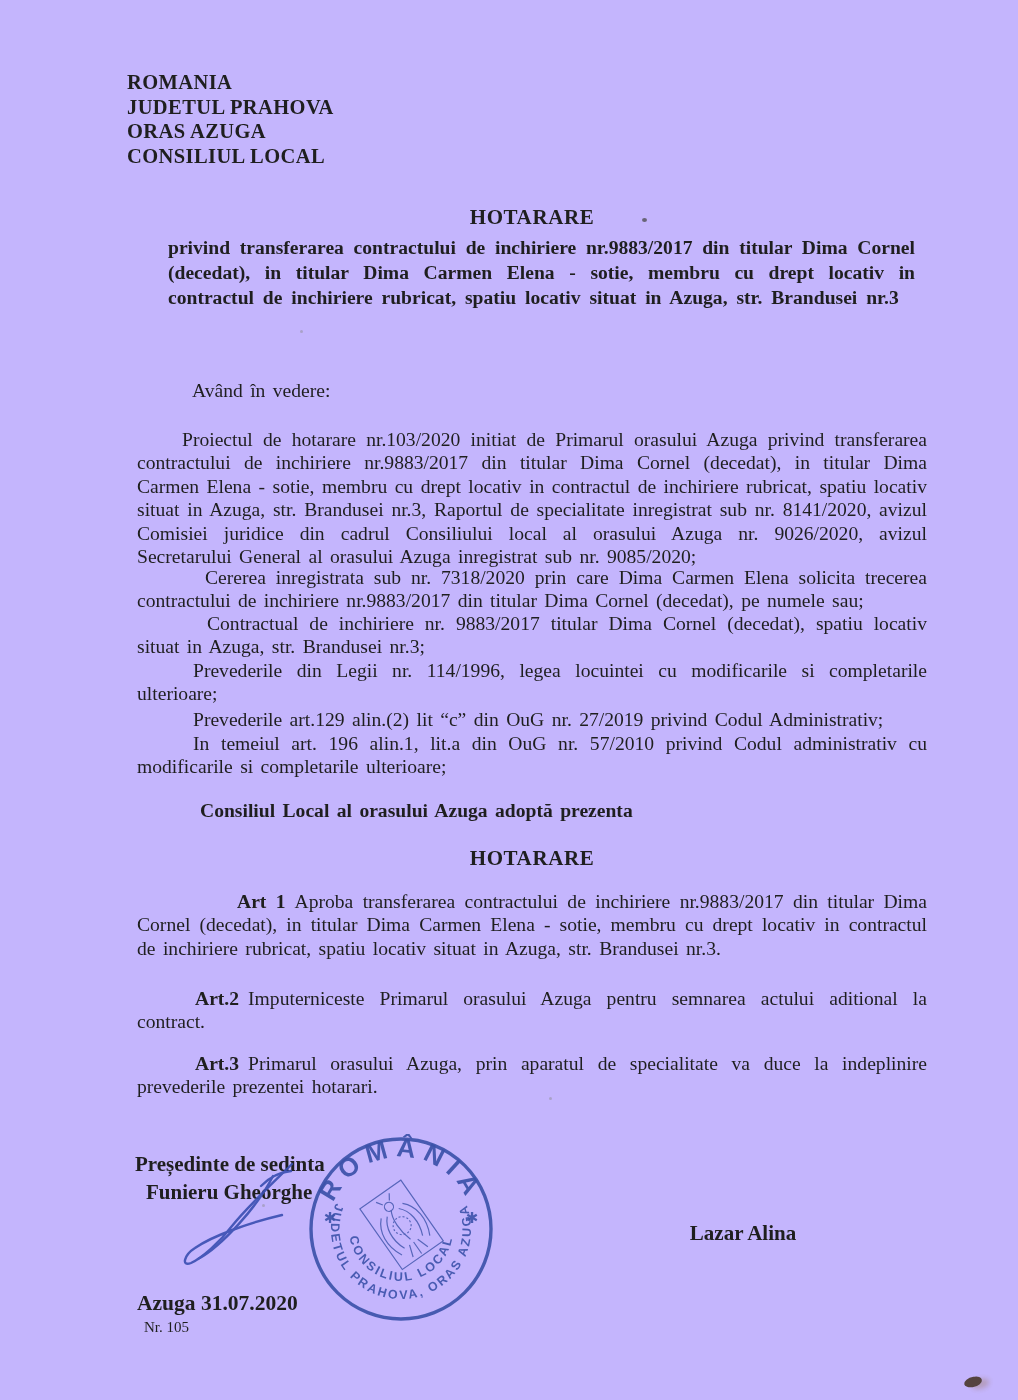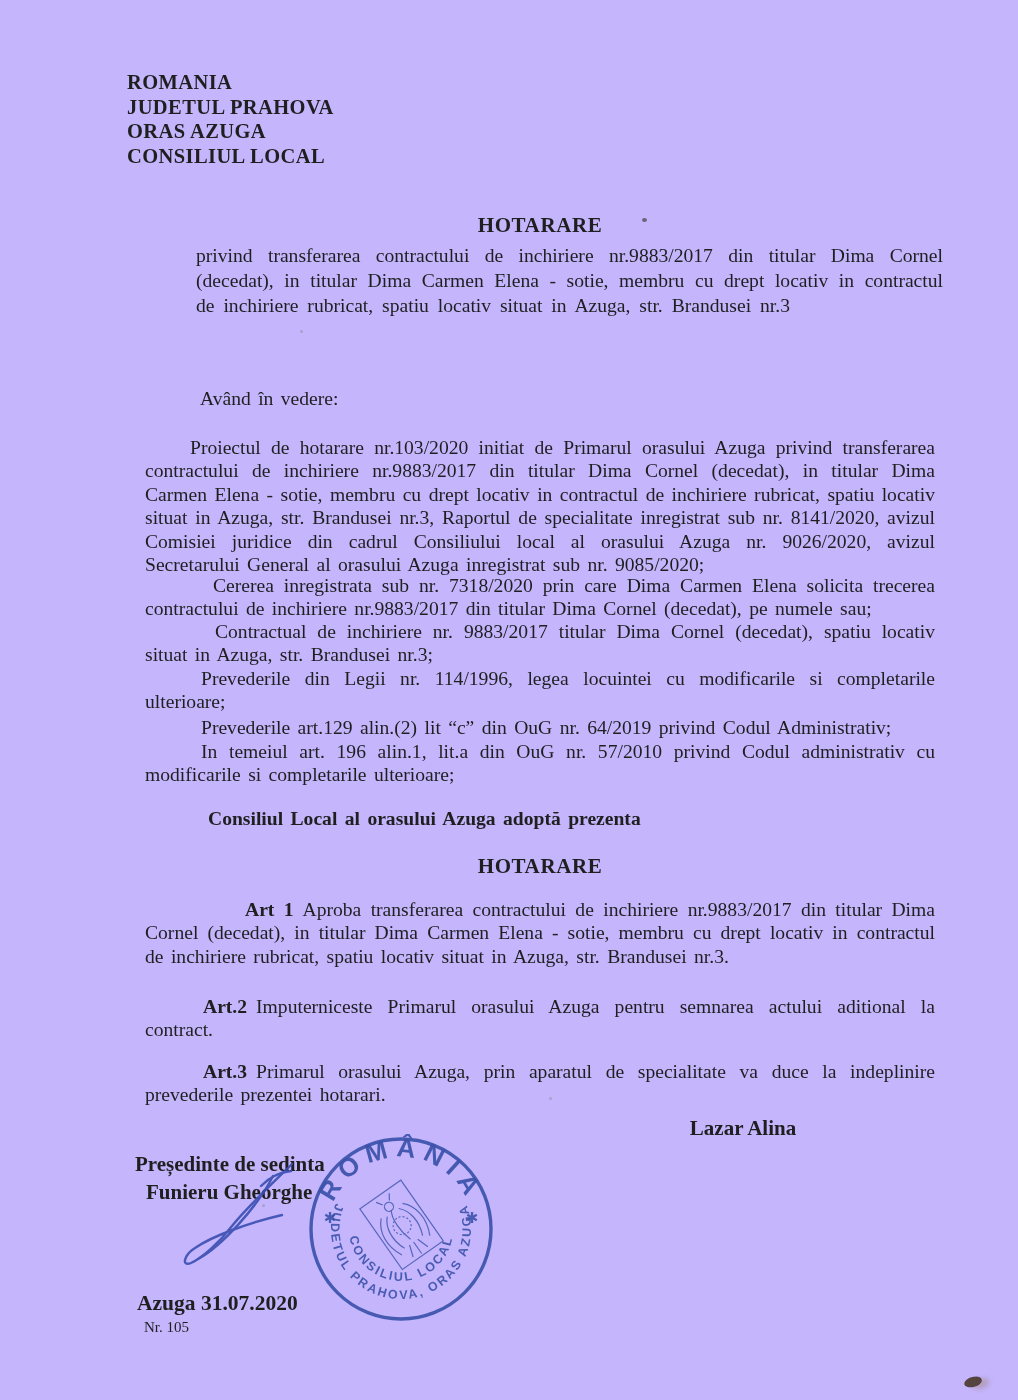--- a/index.html
+++ b/index.html
@@ -5,44 +5,44 @@
   html, body { margin:0; padding:0; background:#e9e9e9; }
   .page {
     position:relative; width:1018px; height:1400px; margin:0 auto;
     background:#c4b5fd; overflow:hidden;
     font-family:"Liberation Serif", serif; color:#1f1f1f;
   }
   
   .letterhead { position:absolute; left:127px; top:70px; font-weight:bold;
     font-size:20.5px; line-height:24.6px; letter-spacing:0.4px; }
   
-  .para { position:absolute; left:133px; width:790px; margin:12px;
+  .para { position:absolute; left:133px; width:790px; margin:4px;
     font-size:19.6px; line-height:23.4px; text-align:justify; word-spacing:2.5px; }
   .centered { text-align:center; }
   .title1 { top:202px; font-weight:bold; font-size:21px; letter-spacing:0.6px; }
-  .subtitle { left:184px; width:747px; top:231px; line-height:25.2px; word-spacing:4px; }
+  .subtitle { left:164px; width:747px; top:231px; line-height:25.2px; word-spacing:4px;font-weight:bold; }
   .having { left:188px; top:375px; width:420px; text-align:left; }
   .r0 { top:424px; text-indent:45px; }
   .r1 { top:562px; text-indent:68px; }
   .r2 { top:608px; text-indent:70px; }
   .r3 { top:655px; text-indent:56px; }
   .r4 { top:704px; text-indent:56px; }
   .r5 { top:728px; text-indent:56px; }
   .adoption { left:196px; top:795px; width:700px; text-align:left; font-weight:bold; }
   .hot2 { top:843px; font-weight:bold; font-size:21px; letter-spacing:0.6px; }
   .a0 { top:886px; text-indent:100px; }
   .a1 { top:983px; text-indent:58px; }
   .a2 { top:1048px; text-indent:58px; }
   .art-label { font-weight:bold; padding-right:9px; }
   
   .sig-left-role { position:absolute; left:135px; top:1152px; font-weight:bold; font-size:21px; }
   .sig-left-name { position:absolute; left:146px; top:1180px; font-weight:bold; font-size:21px; }
   .sig-right-role { position:absolute; left:597px; top:1152px; width:292px;
     font-weight:bold; font-size:21px; text-align:center; white-space:pre-wrap; }
-  .sig-right-name { position:absolute; left:597px; top:1116px; width:292px;
+  .sig-right-name { position:absolute; left:597px; top:1221px; width:292px;
     font-weight:bold; font-size:21px; text-align:center; }
   .issue-date { position:absolute; left:137px; top:1291px; font-weight:bold; font-size:21.5px; }
   .issue-number { position:absolute; left:144px; top:1319px; font-weight:normal; font-size:15px; }
   
   .title-dot { position:absolute; left:642px; top:218px; width:5px; height:4px;
     background:#4a4a4a; border-radius:50%; opacity:.75; }
   .speckle { position:absolute; width:3px; height:3px; background:#8a8a8a;
     border-radius:50%; opacity:.45; }
   .smudge { position:absolute; left:964px; top:1377px; width:18px; height:10px;
     background:#42301f; border-radius:60% 40% 55% 45%; opacity:.85;
@@ -65,21 +65,21 @@
 
   <p class="para centered title1">HOTARARE</p>
   <div class="title-dot"></div>
   <p class="para subtitle">privind transferarea contractului de inchiriere nr.9883/2017 din titular Dima Cornel (decedat), in titular Dima Carmen Elena - sotie, membru cu drept locativ in contractul de inchiriere rubricat, spatiu locativ situat in Azuga, str. Brandusei nr.3</p>
 
   <p class="para having">Având în vedere:</p>
   <p class="para r0">Proiectul de hotarare nr.103/2020 initiat de Primarul orasului Azuga privind transferarea contractului de inchiriere nr.9883/2017 din titular Dima Cornel (decedat), in titular Dima Carmen Elena - sotie, membru cu drept locativ in contractul de inchiriere rubricat, spatiu locativ situat in Azuga, str. Brandusei nr.3, Raportul de specialitate inregistrat sub nr. 8141/2020, avizul Comisiei juridice din cadrul Consiliului local al orasului Azuga nr. 9026/2020, avizul Secretarului General al orasului Azuga inregistrat sub nr. 9085/2020;</p>
   <p class="para r1">Cererea inregistrata sub nr. 7318/2020 prin care Dima Carmen Elena solicita trecerea contractului de inchiriere nr.9883/2017 din titular Dima Cornel (decedat), pe numele sau;</p>
   <p class="para r2">Contractual de inchiriere nr. 9883/2017 titular Dima Cornel (decedat), spatiu locativ situat in Azuga, str. Brandusei nr.3;</p>
   <p class="para r3">Prevederile din Legii nr. 114/1996, legea locuintei cu modificarile si completarile ulterioare;</p>
-  <p class="para r4">Prevederile art.129 alin.(2) lit “c” din OuG nr. 64/2019 privind Codul Administrativ;</p>
+  <p class="para r4">Prevederile art.129 alin.(2) lit “c” din OuG nr. 27/2019 privind Codul Administrativ;</p>
   <p class="para r5">In temeiul art. 196 alin.1, lit.a din OuG nr. 57/2010 privind Codul administrativ cu modificarile si completarile ulterioare;</p>
 
   <p class="para adoption">Consiliul Local al orasului Azuga adoptă prezenta</p>
   <p class="para centered hot2">HOTARARE</p>
 
   <p class="para a0"><span class="art-label">Art 1</span><span>Aproba transferarea contractului de inchiriere nr.9883/2017 din titular Dima Cornel (decedat), in titular Dima Carmen Elena - sotie, membru cu drept locativ in contractul de inchiriere rubricat, spatiu locativ situat in Azuga, str. Brandusei nr.3.</span></p>
   <p class="para a1"><span class="art-label">Art.2</span><span>Imputerniceste Primarul orasului Azuga pentru semnarea actului aditional la contract.</span></p>
   <p class="para a2"><span class="art-label">Art.3</span><span>Primarul orasului Azuga, prin aparatul de specialitate va duce la indeplinire prevederile prezentei hotarari.</span></p>
 
   <div class="sig-left-role">Președinte de sedinta</div>

